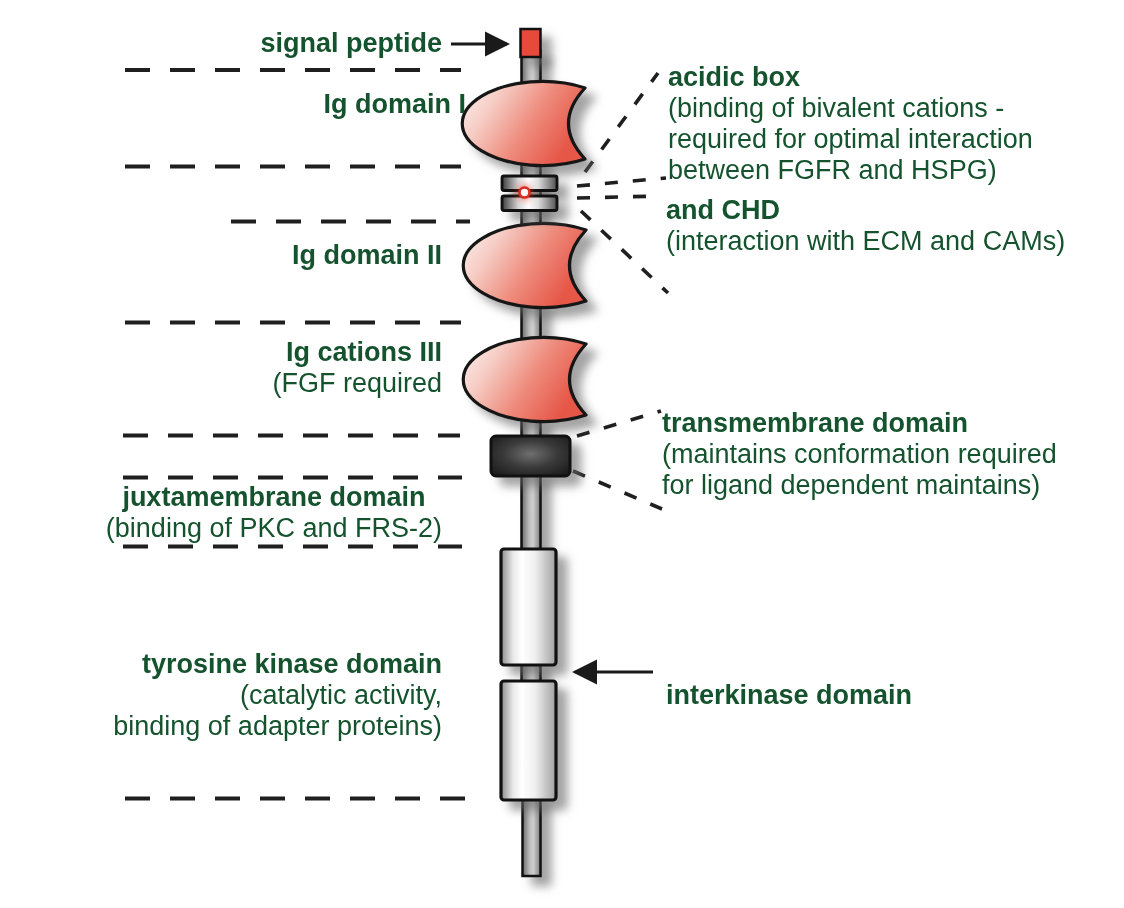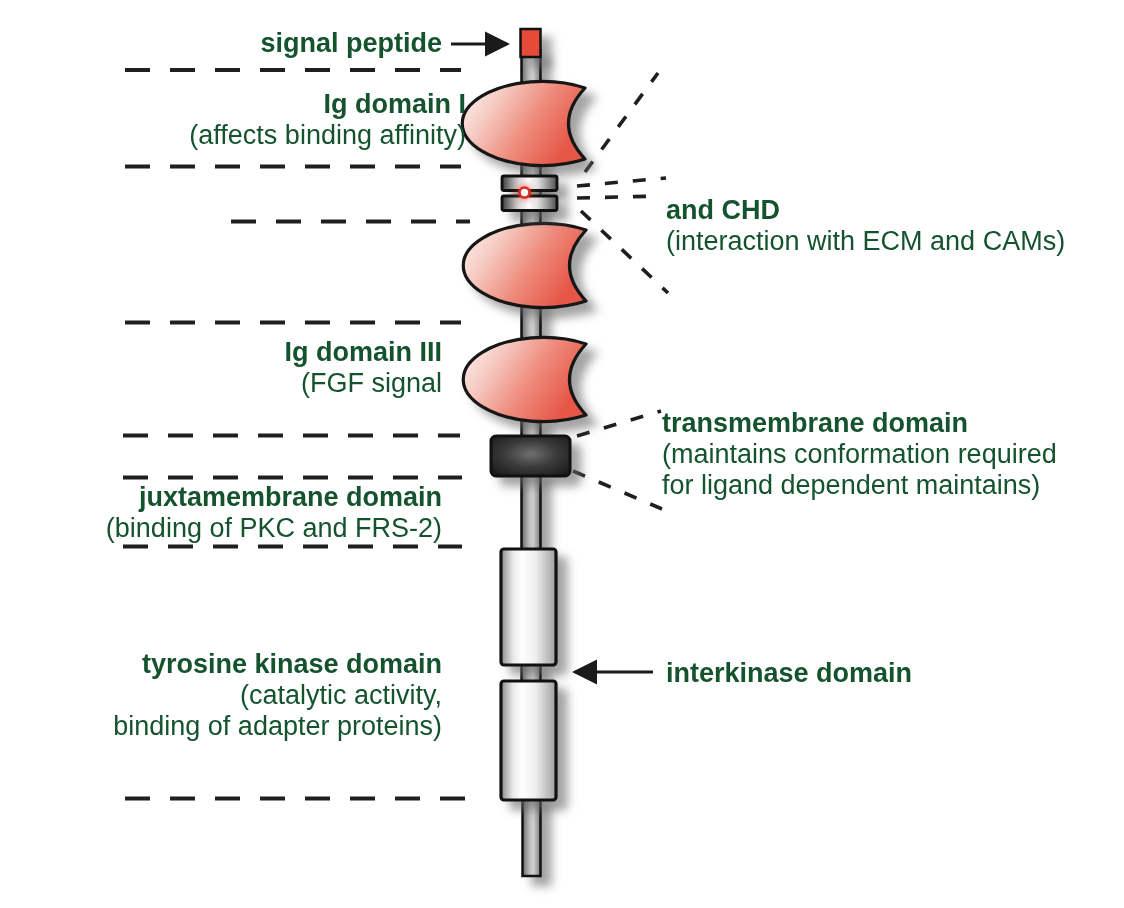--- a/index.html
+++ b/index.html
@@ -111,51 +111,57 @@
     <rect class="sh" x="501" y="549" width="55" height="116" rx="3" fill="url(#gKin)" stroke="#111" stroke-width="3.2"></rect>
     <rect class="sh" x="501" y="681" width="55" height="119" rx="3" fill="url(#gKin)" stroke="#111" stroke-width="3.2"></rect>
   </svg>
 
   <div class="lbl right-align" style="right:682px;top:28px;">
     <div class="b">signal peptide</div>
   </div>
 
   <div class="lbl right-align" style="right:658px;top:89px;">
     <div class="b">Ig domain I</div>
-    <div>(affects binding affinity)</div>
   </div>
 
   <div class="lbl right-align" style="right:682px;top:240px;">
+    <div class="b">Ig domain II</div>
   </div>
 
   <div class="lbl right-align" style="right:682px;top:337px;">
-    <div class="b">Ig domain III</div>
-    <div>(FGF signal</div>
+    <div class="b">Ig cations III</div>
+    <div>(FGF required</div>
   </div>
 
-  <div class="lbl right-align" style="right:682px;top:482px;">
+  <div class="lbl right-align" style="right:682px;top:482px;text-align:center;">
     <div class="b">juxtamembrane domain</div>
     <div>(binding of PKC and FRS-2)</div>
   </div>
 
   <div class="lbl right-align" style="right:682px;top:649px;">
     <div class="b">tyrosine kinase domain</div>
     <div class="gap">(catalytic activity,</div>
     <div>binding of adapter proteins)</div>
   </div>
 
+  <div class="lbl" style="left:668px;top:62px;">
+    <div class="b">acidic box</div>
+    <div>(binding of bivalent cations -</div>
+    <div>required for optimal interaction</div>
+    <div>between FGFR and HSPG)</div>
+  </div>
 
   <div class="lbl" style="left:666px;top:195px;">
     <div class="b">and CHD</div>
     <div>(interaction with ECM and CAMs)</div>
   </div>
 
   <div class="lbl" style="left:662px;top:408px;">
     <div class="b">transmembrane domain</div>
     <div>(maintains conformation required</div>
     <div>for ligand dependent maintains)</div>
   </div>
 
-  <div class="lbl" style="left:666px;top:658px;">
+  <div class="lbl" style="left:666px;top:680px;">
     <div class="b">interkinase domain</div>
   </div>
 
 </div>
 
 </body></html>

